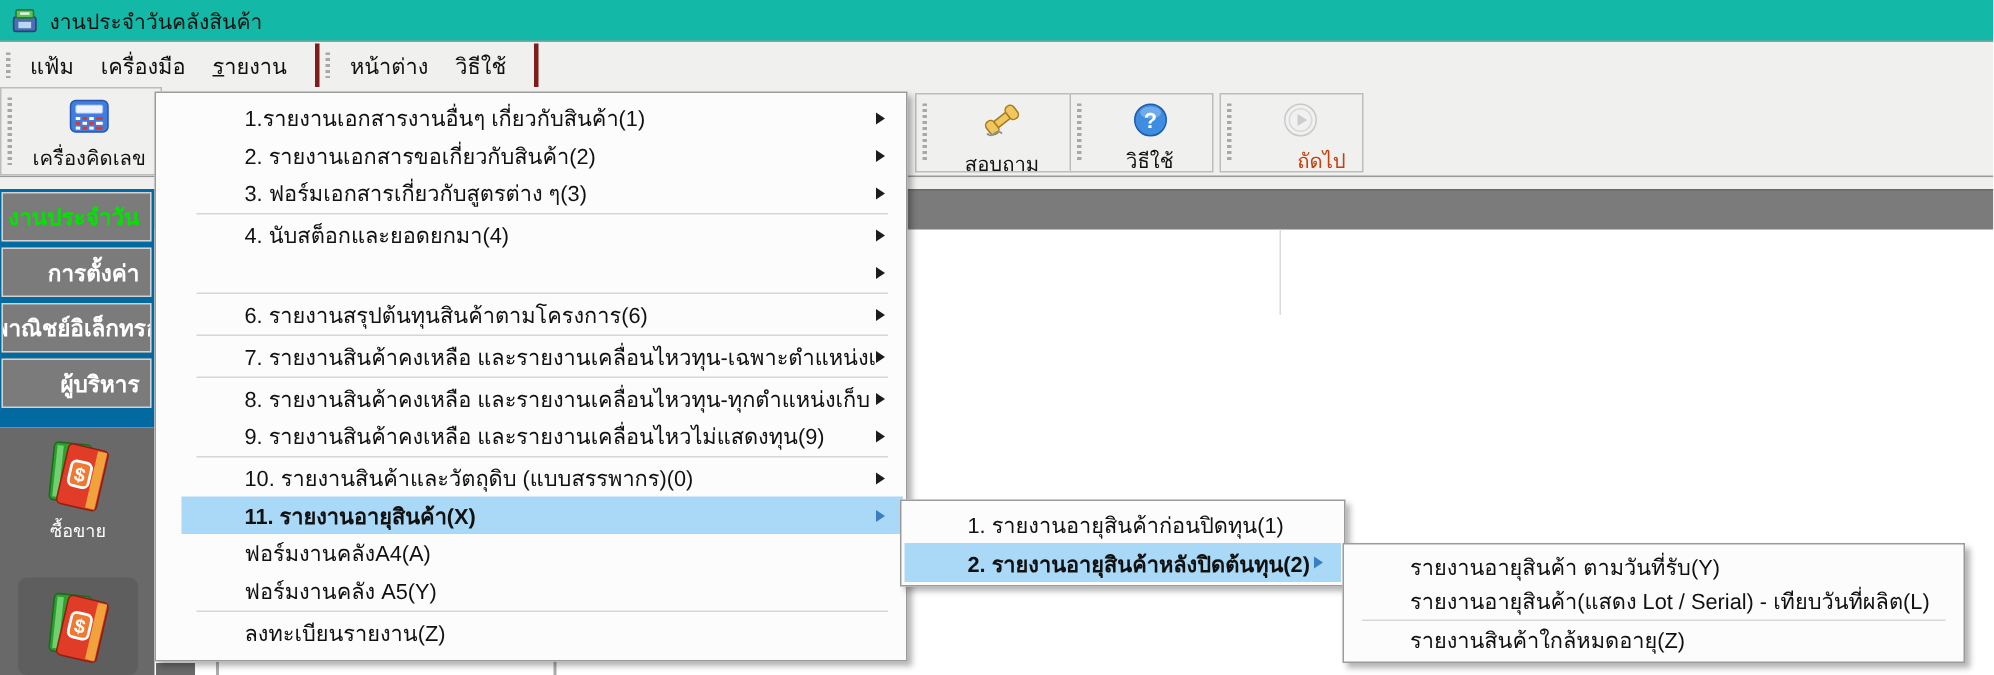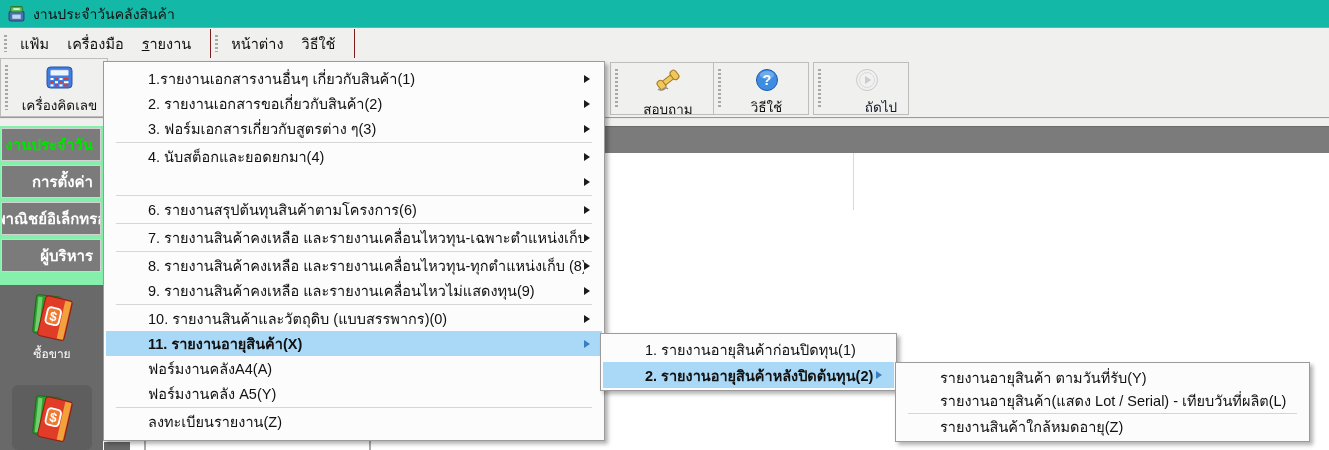--- a/index.html
+++ b/index.html
@@ -13,36 +13,36 @@
   .titlebar .t-icon{width:17px;height:17px;margin-right:8px;flex:0 0 auto;}
   .titlebar .t-text{font-size:14px;color:#111;}
 
   
   .bandbg{left:0;top:28px;width:1329px;height:98px;background:#f0f0ee;}
   .toolbar-underline{left:0;top:117px;width:1329px;height:1px;background:#9a9a9a;}
   .toolbar-underline2{left:0;top:118px;width:1329px;height:1px;background:#e9e9e7;}
 
   
   .menubar{left:0;top:29px;width:1329px;height:29px;display:flex;align-items:stretch;}
-  .mb-band{display:flex;align-items:center;border-right:1px solid #7f1d1d;padding-right:10px;}
+  .mb-band{display:flex;align-items:center;border-right:3px solid #7f1d1d;padding-right:10px;}
   .grip{width:3px;align-self:stretch;margin:6px 4px 6px 4px;
         background-image:repeating-linear-gradient(to bottom,#a8a8a8 0 2px,transparent 2px 4px);}
   .mb-item{font-size:14.5px;padding:3px 9px;display:inline-block;cursor:default;}
   .u-first::first-letter{text-decoration:underline;}
 
   
   .tb-band{background:#f0f0ee;border:1px solid #bdbdbb;display:flex;align-items:stretch;box-sizing:border-box;}
   .tb-btn{flex:1;display:flex;flex-direction:column;align-items:center;justify-content:flex-start;padding-top:5px;}
   .tb-btn .ico{height:28px;display:flex;align-items:center;justify-content:center;}
   .tb-btn .cap{font-size:13.5px;margin-top:4px;white-space:nowrap;}
-  .tb-btn.disabled .cap{color:#0f172a;margin-left:29px;}
+  .tb-btn.disabled .cap{color:#c2410c;margin-left:29px;}
 
   
   .grayband{left:0;top:126px;width:1329px;height:27px;background:#7b7b7b;border-top:1px solid #6a6a6a;box-sizing:border-box;}
-  .side-upper{left:0;top:126px;width:103px;height:159px;background:#86efac;}
+  .side-upper{left:0;top:126px;width:103px;height:159px;background:#0369a1;}
   .side-tab{position:absolute;left:1px;width:100px;height:33px;box-sizing:border-box;
             border:1px solid #d2d2d2;background:#7b7b7b;color:#fff;font-size:15px;font-weight:bold;
             display:flex;align-items:center;justify-content:flex-end;padding-right:7px;overflow:hidden;white-space:nowrap;}
   .side-tab.center{justify-content:center;padding-right:0;}
   .side-tab.active{color:#00e400;}
   .side-lower{left:0;top:285px;width:103px;height:165px;background:#696969;}
   .side-sliver{left:104px;top:442px;width:26px;height:8px;background:#696969;}
   .shortcut{position:absolute;display:flex;flex-direction:column;align-items:center;}
   .shortcut .s-label{color:#fff;font-size:12px;margin-top:2px;}
   .shortcut2-box{position:absolute;left:12px;top:100px;width:80px;height:65px;background:#5e5e5e;border-radius:6px;}
@@ -210,21 +210,21 @@
         </g>
       </svg>
     </div>
   </div>
   <div class="abs side-sliver"></div>
 
   <div class="abs vline" style="left:853px;top:153px;height:57px;"></div>
   <div class="abs stub-line" style="left:144px;top:441px;height:9px;"></div>
   <div class="abs stub-line" style="left:369px;top:441px;height:9px;"></div>
 
-  <div class="abs panel menu1" style="left:103px;top:61px;width:502px;height:380px;">
+  <div class="abs panel menu1" style="left:103px;top:61px;width:502px;height:380px;padding-left:15px;">
     <div class="menu-list">
       <div class="mi">
           <span class="lbl">1.รายงานเอกสารงานอื่นๆ เกี่ยวกับสินค้า(1)</span>
           <span class="arrow"></span>
         </div>
       <div class="mi">
           <span class="lbl">2. รายงานเอกสารขอเกี่ยวกับสินค้า(2)</span>
           <span class="arrow"></span>
         </div>
       <div class="mi">

